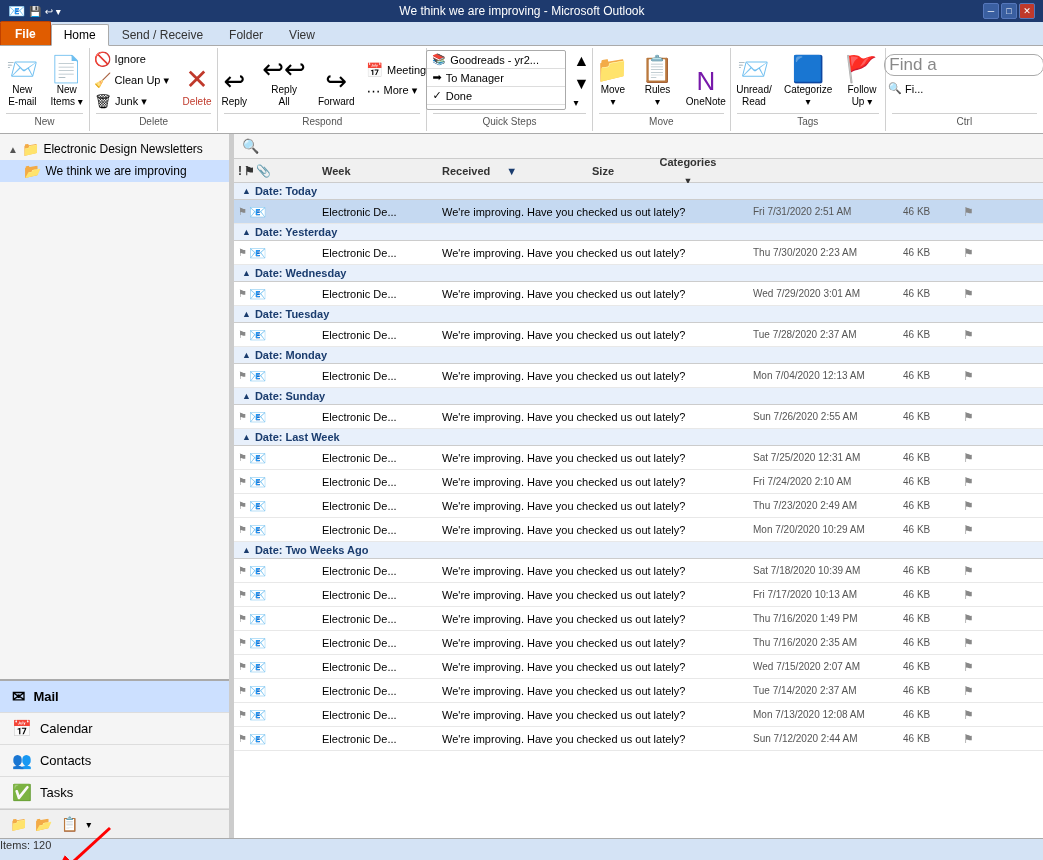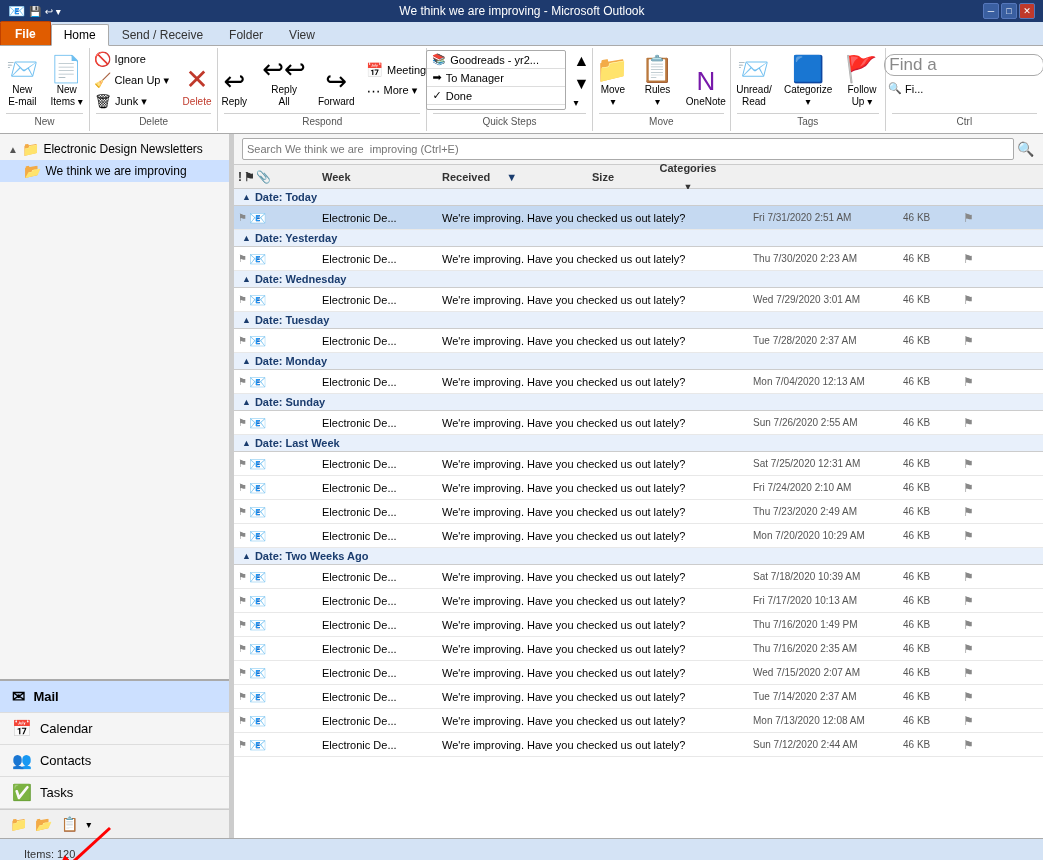--- a/index.html
+++ b/index.html
@@ -285,22 +285,22 @@
     .row-size { width: 60px; padding: 0 4px; font-size: 10px; color: #555; }
     .row-category { width: 80px; padding: 0 4px; }
     .row-category-icon { font-size: 12px; color: #888; }
 
     
     .status-bar {
       background: #d4e3f5;
       border-top: 1px solid #aaa;
       height: 22px;
       display: flex;
-      align-items: flex-end;
-      padding: 0 24px;
+      align-items: flex-start;
+      padding: 0 0;
       font-size: 11px;
       color: #333;
     }
 
     
     ::-webkit-scrollbar { width: 8px; }
     ::-webkit-scrollbar-track { background: #f0f0f0; }
     ::-webkit-scrollbar-thumb { background: #b0b0b0; border-radius: 4px; }
 
     .resize-handle {
@@ -537,21 +537,20 @@
         <line x1="80" y1="10" x2="20" y2="65" stroke="red" stroke-width="3" marker-end="url(#arrowhead)"></line>
       </svg>
     </div>
   </div>
 
   <div class="resize-handle"></div>
 
   <div class="email-area">
 
     <div class="search-bar">
-      <input class="search-input" type="text" style="flex: 1 1 0%;" placeholder="Search We think we are  improving (Ctrl+E)">
       <span class="search-btn">🔍</span>
     </div>
 
     <div class="col-headers">
       <div class="col-icons">
         <span>!</span>
         <span>⚑</span>
         <span>📎</span>
       </div>
       <div class="col-from">

